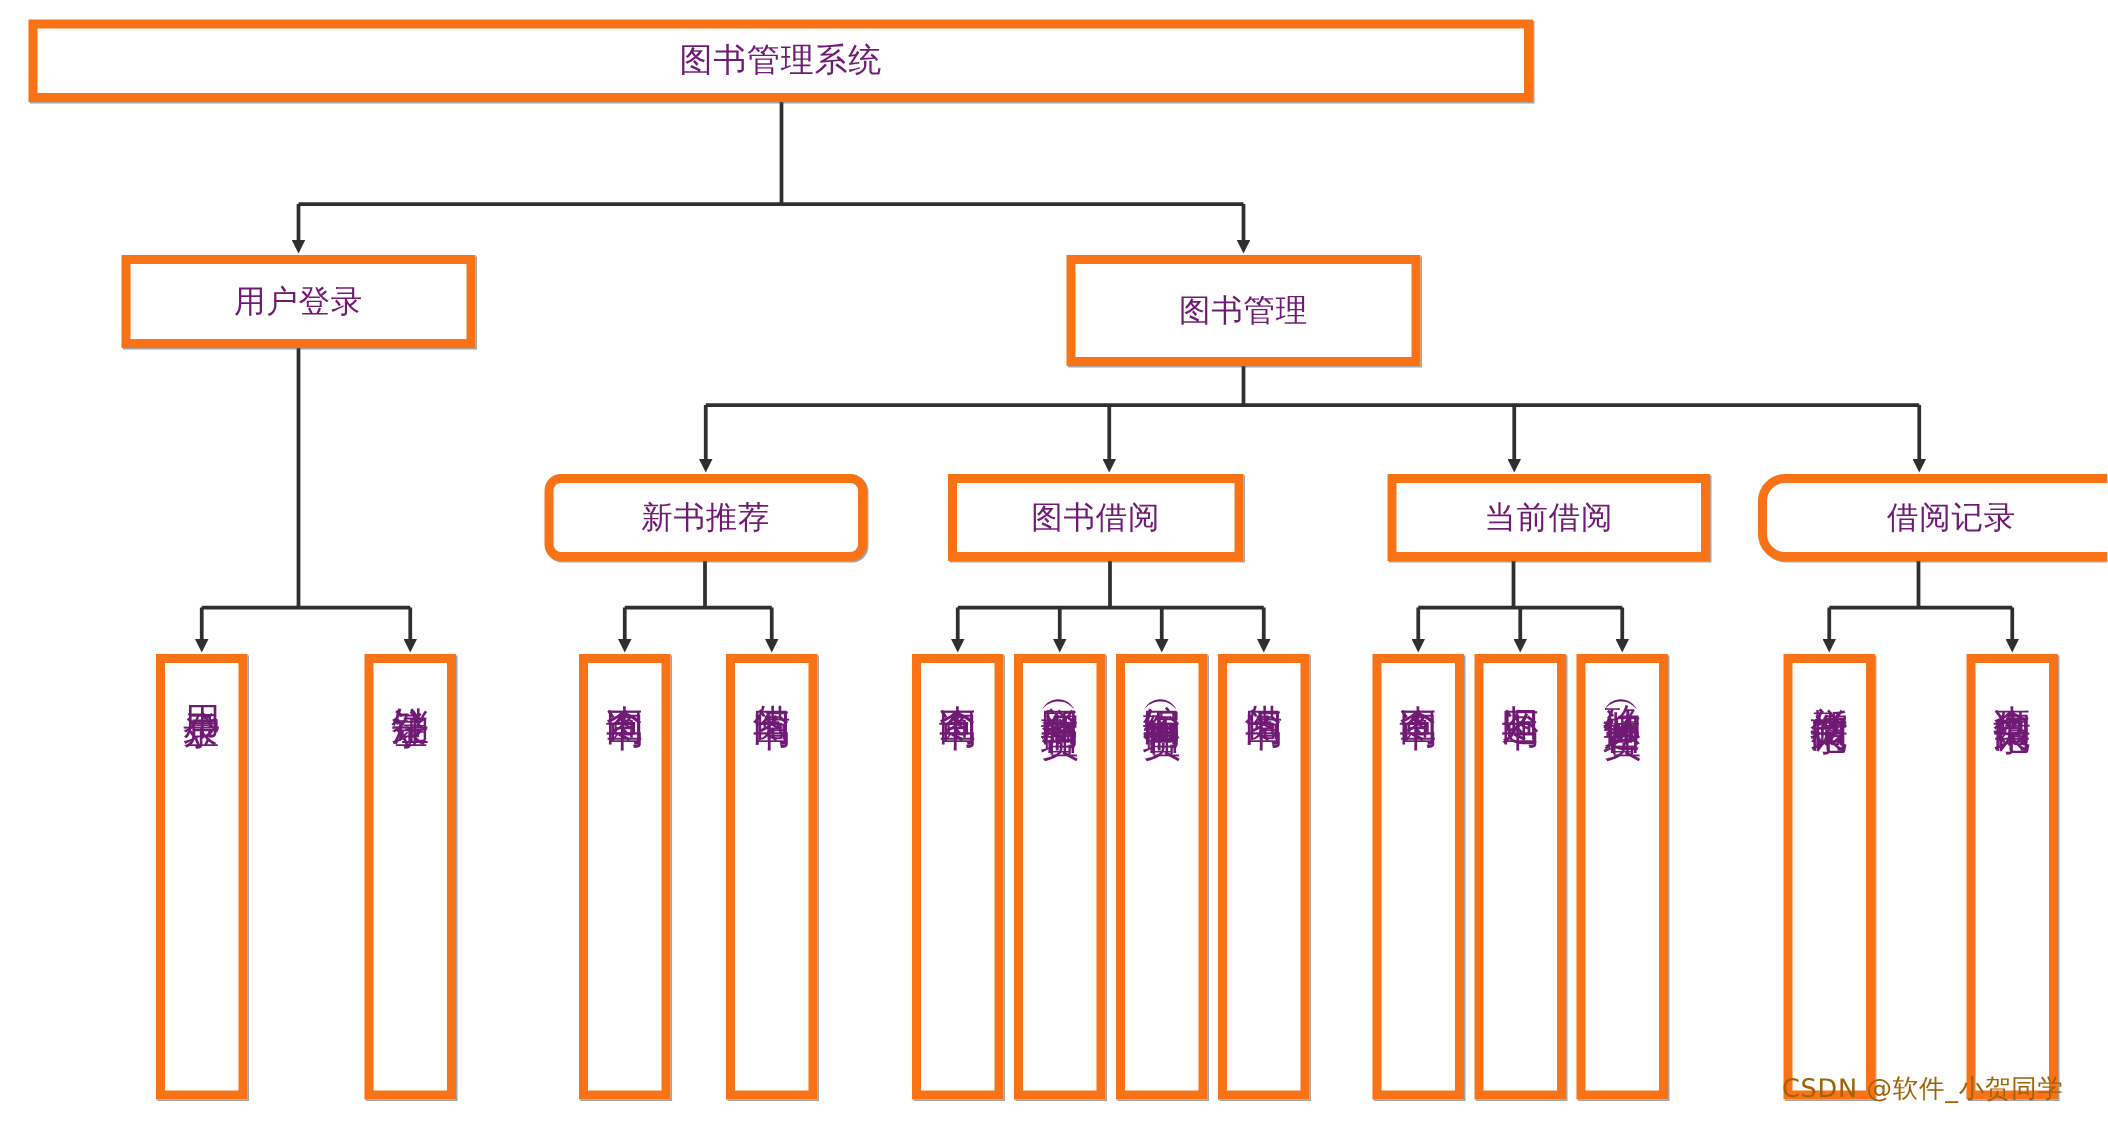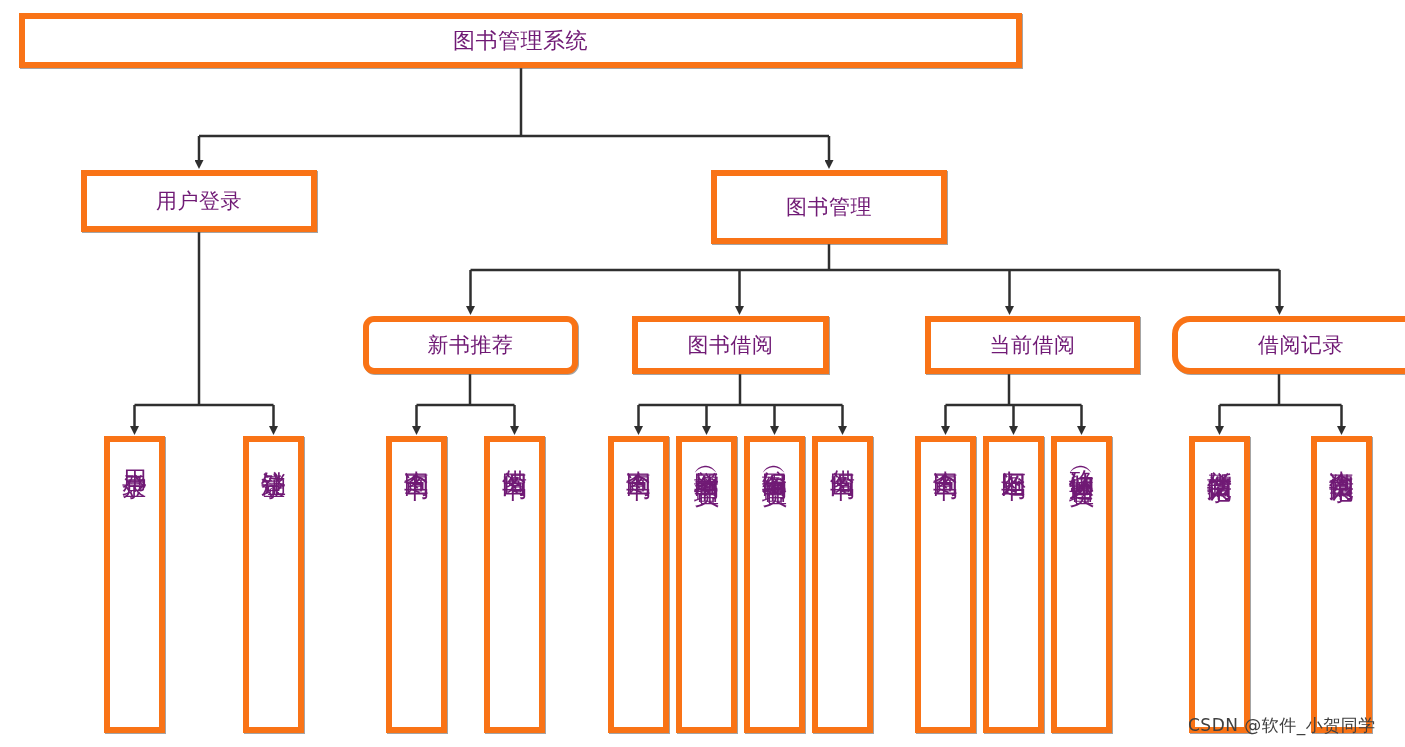--- a/index.html
+++ b/index.html
@@ -60,21 +60,21 @@
     letter-spacing: 2px;
   }
   .node.root .node-label {
     font-size: 22px;
   }
   #watermark {
     position: absolute;
     left: 1188px;
     top: 714px;
     font-size: 17px;
-    color: #404040;
+    color: #a16207;
     white-space: nowrap;
     letter-spacing: 0.5px;
   }
 </style>
 </head>
 <body>
 
 <div id="diagram-root">
 
   <svg id="edge-layer" viewBox="0 0 1405 747" xmlns="http://www.w3.org/2000/svg">

